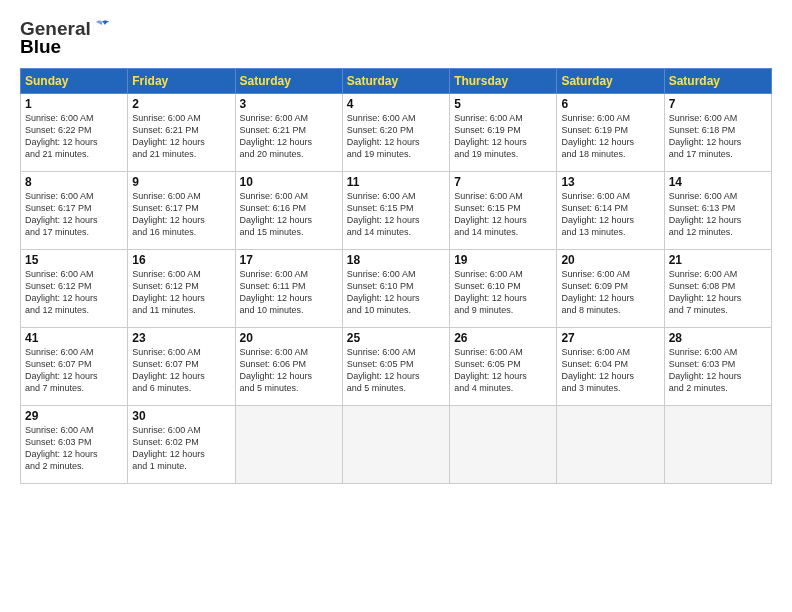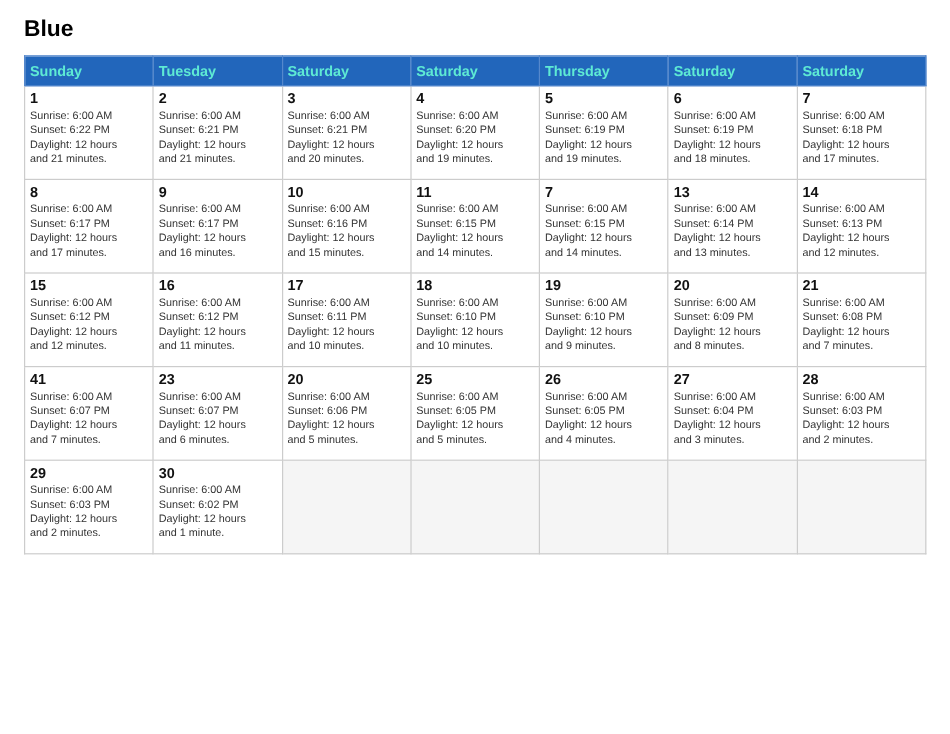--- a/index.html
+++ b/index.html
@@ -41,21 +41,21 @@
       color: #444;
       text-align: right;
     }
     .calendar {
       width: 100%;
       border-collapse: collapse;
       table-layout: fixed;
     }
     .calendar th {
       background: #2266bb;
-      color: #5eead4;
+      color: #fde047;
       font-size: 12px;
       font-weight: bold;
       padding: 5px 4px;
       text-align: left;
       border: 1px solid #5588cc;
     }
     .calendar td {
       border: 1px solid #ccc;
       vertical-align: top;
       padding: 3px 4px;
@@ -79,33 +79,40 @@
       color: #333;
       line-height: 1.35;
     }
   </style>
 </head>
 <body>
 
 <div class="page">
   <div class="header">
     <div class="logo">
+      <div style="display:flex;align-items:center;gap:2px;">
+        <span style="font-size:19px;font-weight:bold;color:#333;">General</span>
+        <svg width="18" height="14" viewBox="0 0 18 14" style="margin-top:-4px;">
+          <path d="M9 2 C10 0, 14 0, 16 2 C14 2, 13 3, 12 5 C11 3, 10 2, 9 2Z" fill="#2266bb"></path>
+          <path d="M9 2 C8 0, 5 0, 3 2 C5 3, 7 4, 9 5 C9 4, 9 3, 9 2Z" fill="#2266bb" opacity="0.6"></path>
+        </svg>
+      </div>
       <span style="font-size:19px;font-weight:bold;color:#000000;margin-top:-4px;">Blue</span>
     </div>
     <div class="title-block">
       <div class="month-title"></div>
       <div class="location"></div>
     </div>
   </div>
 
   <table class="calendar">
     <thead>
       <tr>
         <th>Sunday</th>
-        <th>Tuesday</th>
+        <th>Friday</th>
         <th>Saturday</th>
         <th>Saturday</th>
         <th>Thursday</th>
         <th>Saturday</th>
         <th>Saturday</th>
       </tr>
     </thead>
     <tbody id="cal-body">
     <tr>
           <td>

